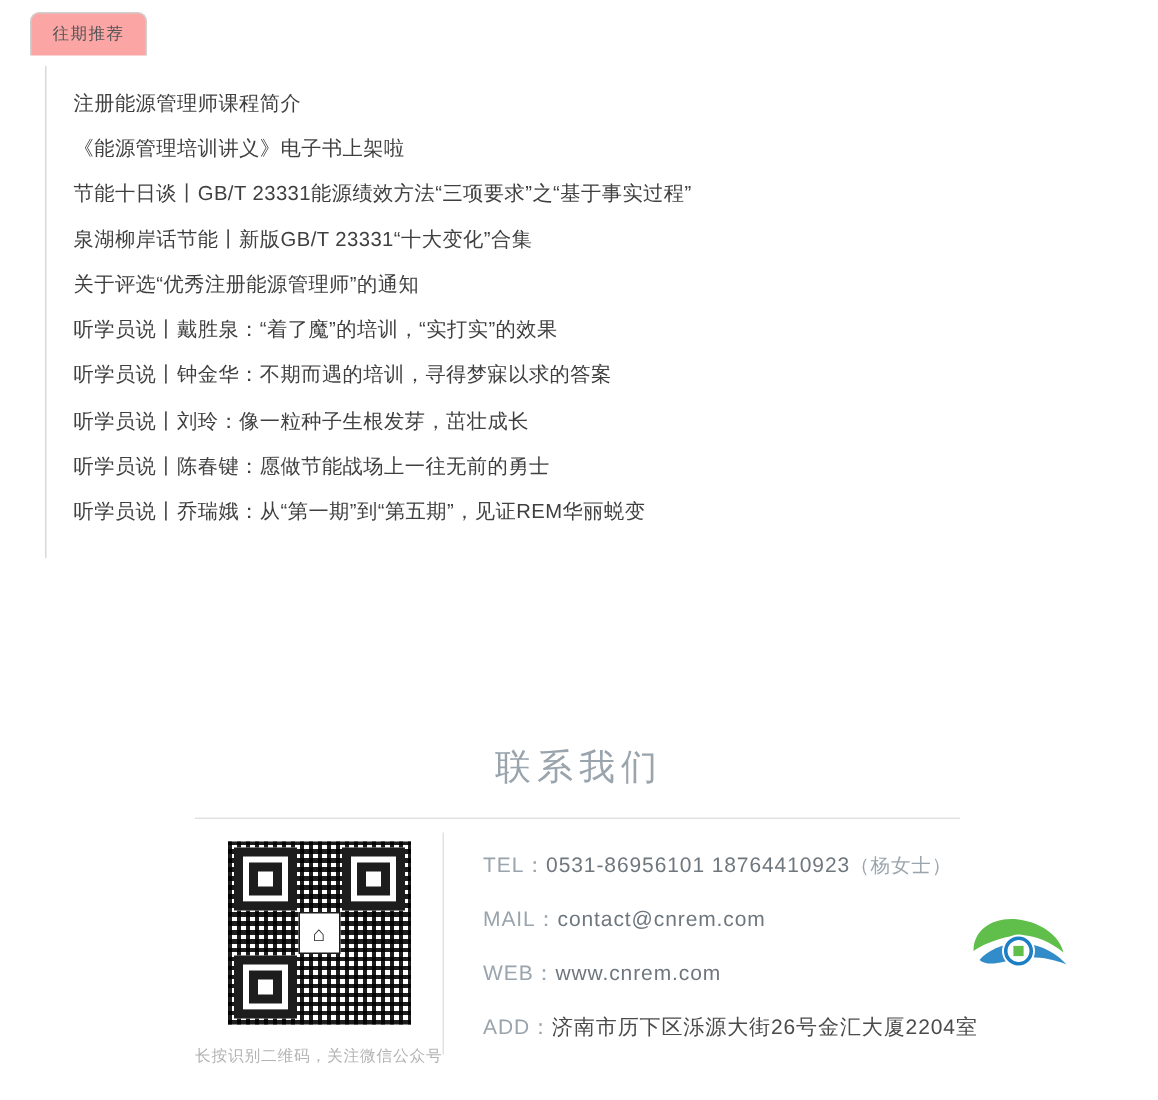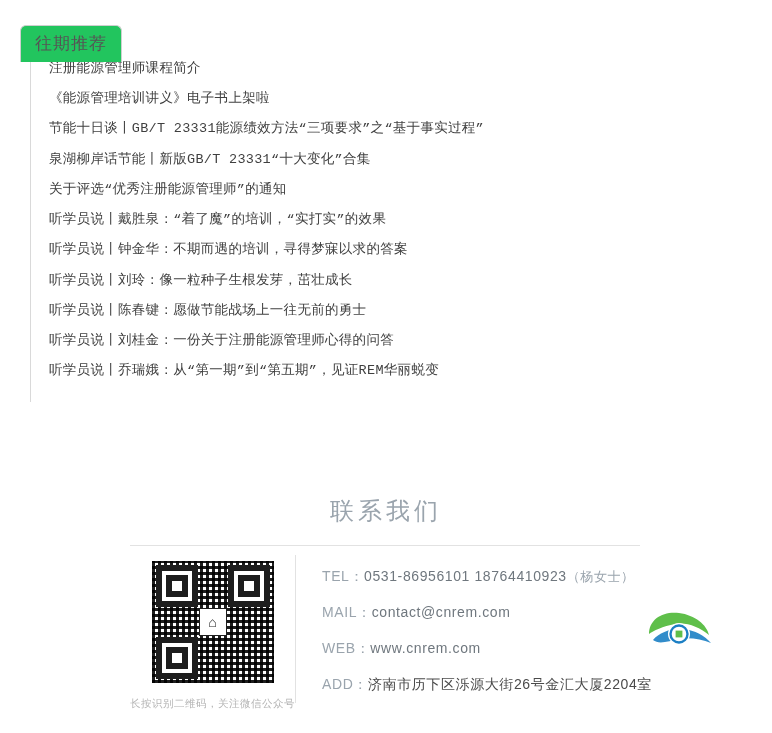--- a/index.html
+++ b/index.html
@@ -19,28 +19,28 @@
   
   .recommend-block {
     position: absolute;
     left: 0;
     top: 0;
     width: 772px;
   }
   .recommend-tab {
     position: absolute;
     left: 20px;
-    top: 25px;
+    top: 8px;
     border: 1px solid #cfcfcf;
     border-bottom: none;
     border-radius: 6px 6px 0 0;
     padding: 6px 14px 7px 14px;
-    font-size: 17px;
+    font-size: 11px;
     color: #555555;
-    background: #22c55e;
+    background: #fca5a5;
     letter-spacing: 1px;
     z-index: 3;
   }
   .recommend-body {
     position: absolute;
     left: 30px;
     top: 44px;
     width: 700px;
     border-left: 1px solid #d9d9d9;
     padding: 10px 0 16px 0;
@@ -50,21 +50,20 @@
     margin: 0;
     padding: 0;
   }
   .recommend-list li {
     font-size: 13.5px;
     color: #3f3f3f;
     line-height: 1.35;
     padding: 6px 0 6px 18px;
     letter-spacing: 0.3px;
     white-space: nowrap;
-    font-family: Liberation Mono, monospace;
   }
 
   
   .contact-title {
     position: absolute;
     left: 0;
     top: 495px;
     width: 772px;
     text-align: center;
     font-size: 24px;
@@ -200,21 +199,20 @@
     <ul class="recommend-list">
       <li>注册能源管理师课程简介</li>
       <li>《能源管理培训讲义》电子书上架啦</li>
       <li>节能十日谈丨GB/T 23331能源绩效方法“三项要求”之“基于事实过程”</li>
       <li>泉湖柳岸话节能丨新版GB/T 23331“十大变化”合集</li>
       <li>关于评选“优秀注册能源管理师”的通知</li>
       <li>听学员说丨戴胜泉：“着了魔”的培训，“实打实”的效果</li>
       <li>听学员说丨钟金华：不期而遇的培训，寻得梦寐以求的答案</li>
       <li>听学员说丨刘玲：像一粒种子生根发芽，茁壮成长</li>
       <li>听学员说丨陈春键：愿做节能战场上一往无前的勇士</li>
-      <li>听学员说丨刘桂金：一份关于注册能源管理师心得的问答</li>
       <li>听学员说丨乔瑞娥：从“第一期”到“第五期”，见证REM华丽蜕变</li>
     </ul>
   </div>
 </section>
 
 <h2 class="contact-title">联系我们</h2>
 <div class="contact-divider"></div>
 
 <section class="contact-wrap">
 

